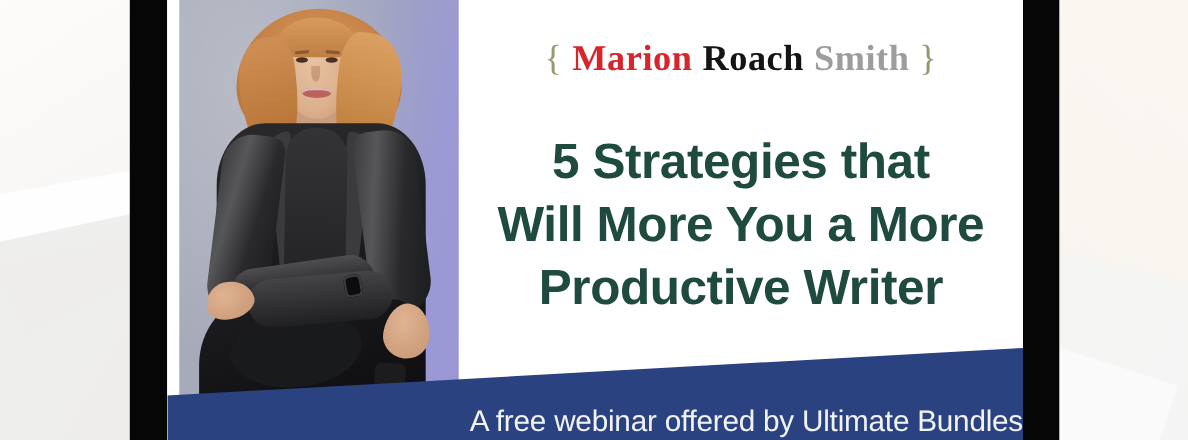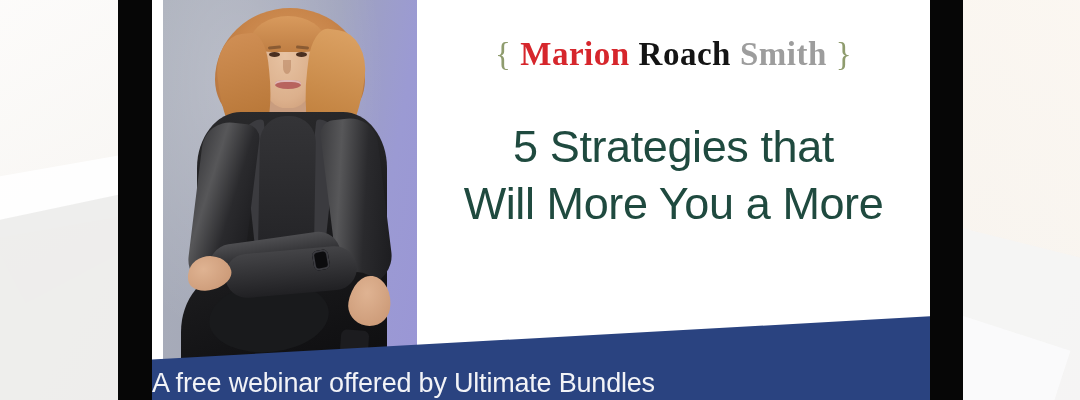--- a/index.html
+++ b/index.html
@@ -329,21 +329,21 @@
   .logo .last   { color: #9d9d9d; font-weight: 700; }
   .logo .sp { display: inline-block; width: 9px; }
 
   .headline {
     position: absolute;
     left: -8px; right: -8px;
     top: 118px;
     text-align: center;
     color: #1f4a3f;
     font-family: "Liberation Sans", sans-serif;
-    font-weight: 400;
+    font-weight: 700;
     font-size: 45px;
     line-height: 57px;
     letter-spacing: -0.4px;
   }
   .headline .hl-line { display: block; white-space: nowrap; }
 
   
   .banner {
     position: absolute;
     left: 0;
@@ -351,21 +351,21 @@
     width: 778px;
     height: 90px;
     background: #2a4380;
     -webkit-clip-path: polygon(0 55%, 100% 7%, 100% 100%, 0 100%);
     clip-path: polygon(0 55%, 100% 7%, 100% 100%, 0 100%);
   }
   .banner-text {
     position: absolute;
     left: 0; right: 0;
     bottom: 0px;
-    text-align: left;
+    text-align: right;
     color: #f2f3f7;
     font-family: "Liberation Sans", sans-serif;
     font-size: 27px;
     line-height: 34px;
     font-weight: 400;
     letter-spacing: -0.2px;
     white-space: nowrap;
   }
 </style>
 </head>
@@ -422,20 +422,21 @@
 
     <div class="content">
 
       <div class="logo">
         <span class="brace">{</span><span class="sp"></span><span class="first">Marion</span><span class="sp"></span><span class="middle">Roach</span><span class="sp"></span><span class="last">Smith</span><span class="sp"></span><span class="brace">}</span>
       </div>
 
       <div class="headline">
         <span class="hl-line">5 Strategies that</span>
         <span class="hl-line">Will More You a More</span>
+        <span class="hl-line">Productive Writer</span>
       </div>
 
     </div>
 
     <div class="banner"></div>
     <div class="banner-text">A free webinar offered by Ultimate Bundles</div>
 
   </div>
 </div>
 

